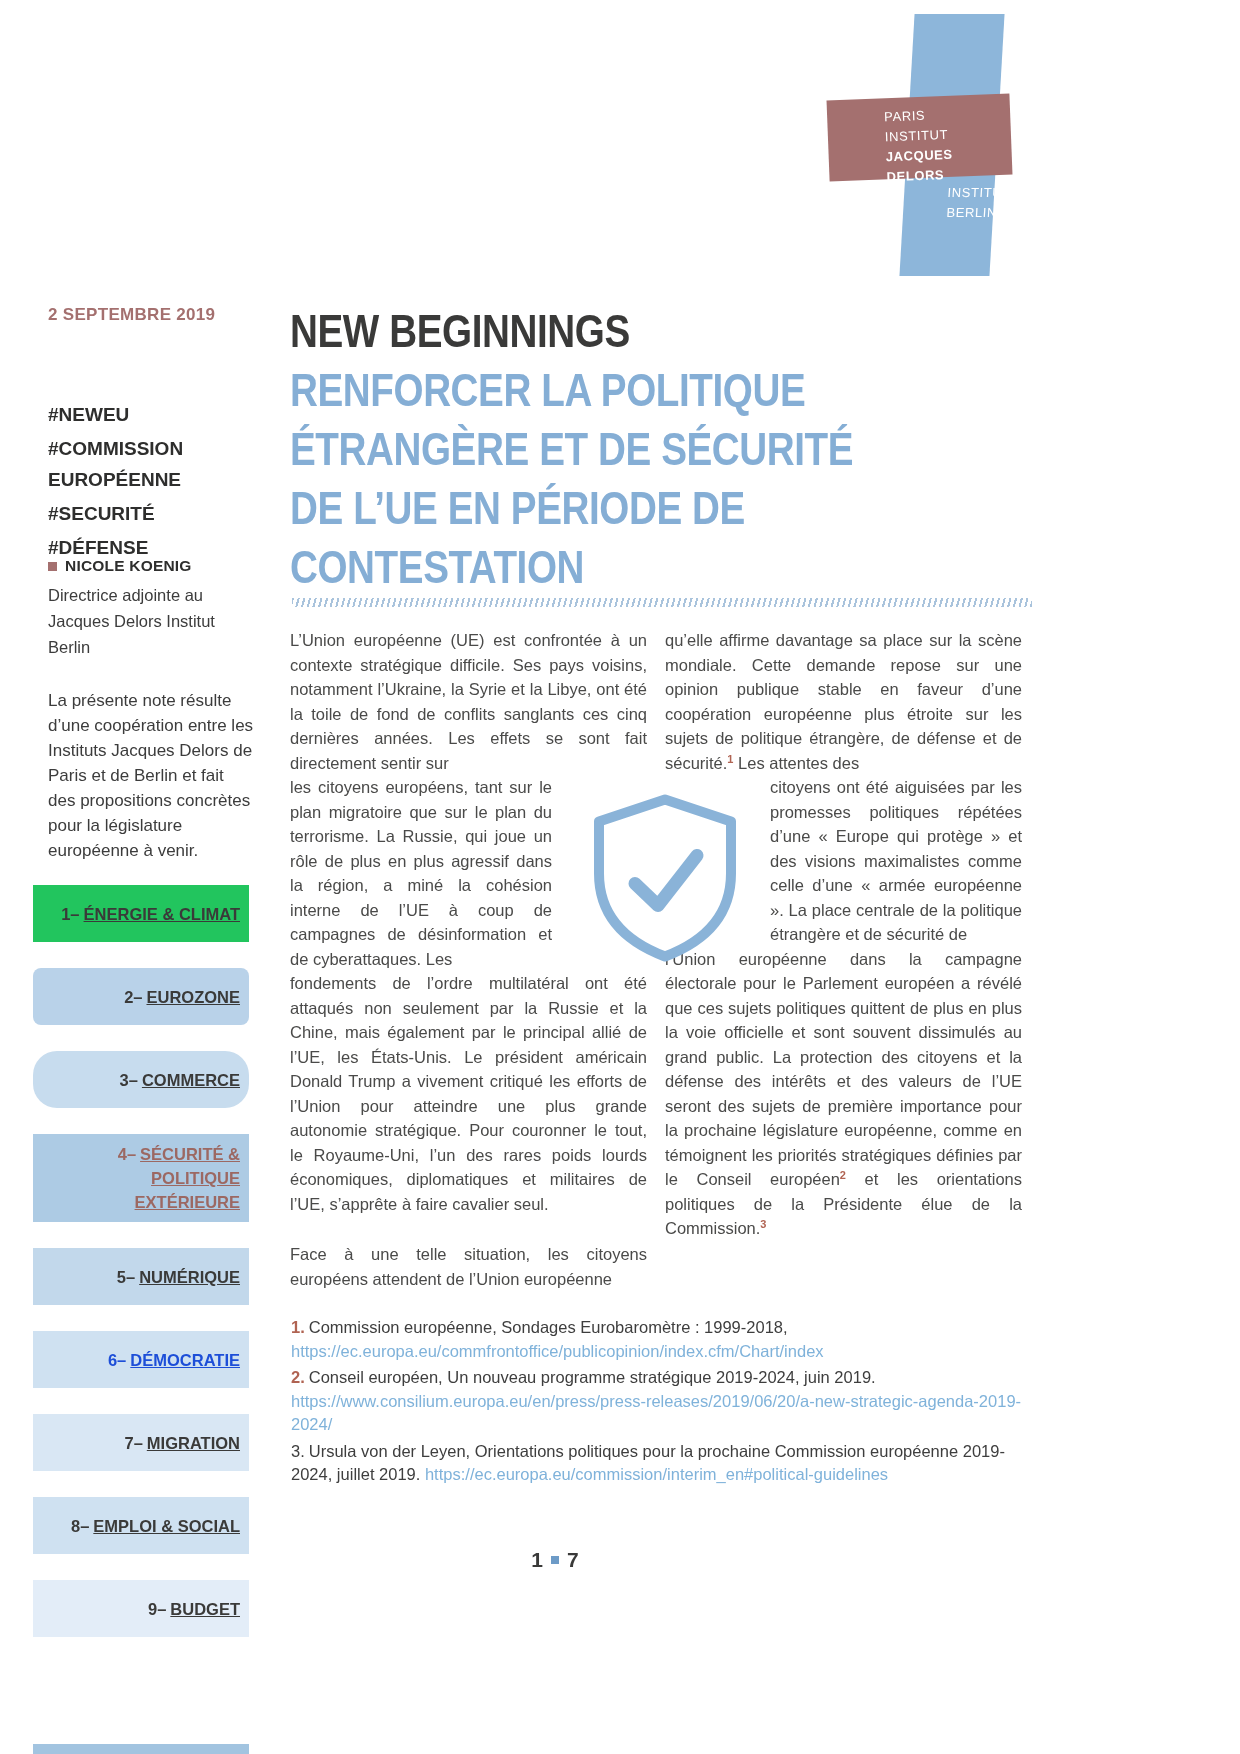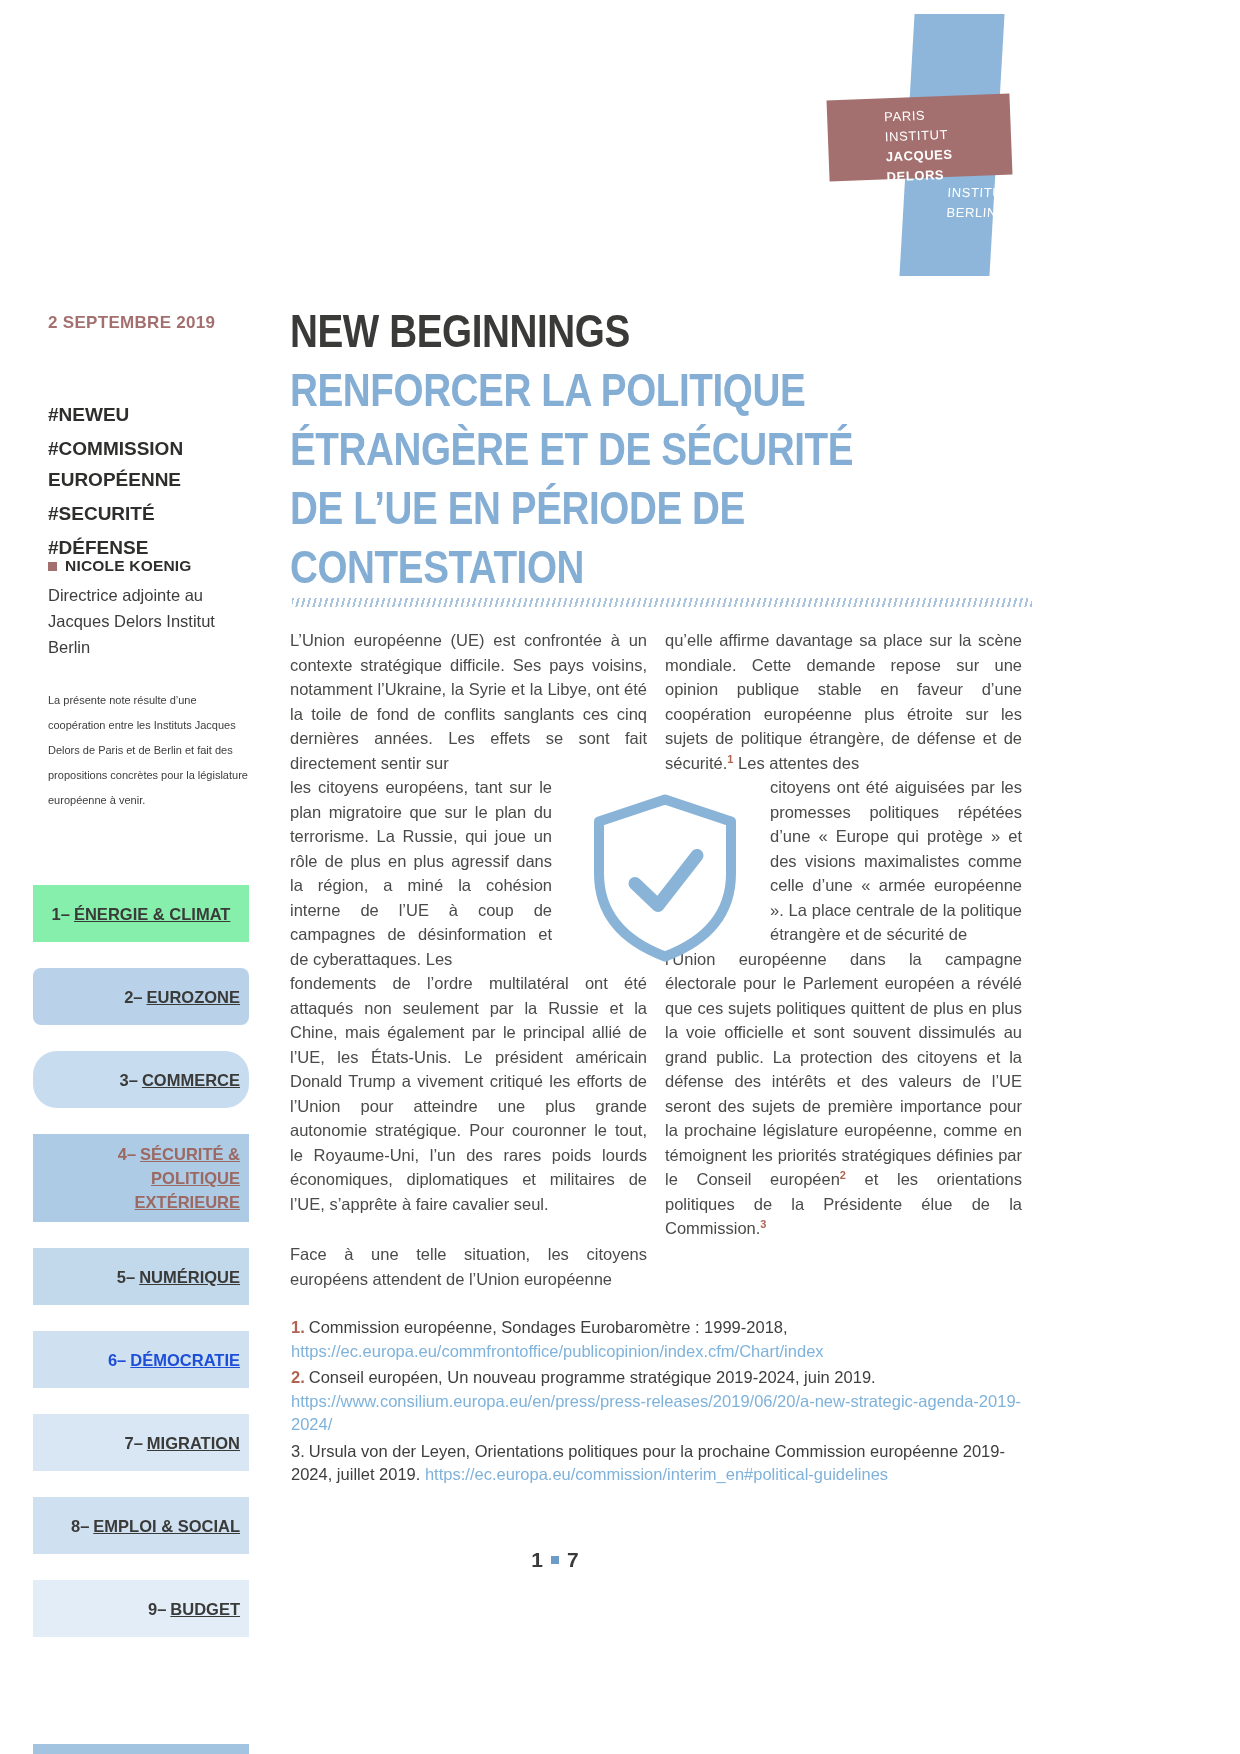--- a/index.html
+++ b/index.html
@@ -6,28 +6,28 @@
   body { background:#888; font-family:"Liberation Sans", sans-serif; }
   .page { position:relative; width:1240px; height:1754px; background:#ffffff; overflow:hidden; margin:0 auto; }
 
   
   .logo-blue { position:absolute; left:907px; top:14px; width:90px; height:262px; background:#8db6da; transform:skewX(-3.3deg); }
   .logo-mauve { position:absolute; left:828px; top:97px; width:183px; height:81px; background:#a4706f; transform:rotate(-2.2deg); color:#fff; padding:9px 0 0 57px; font-size:13px; line-height:20px; letter-spacing:0.6px; }
   .logo-mauve .bold { font-weight:bold; }
   .logo-berlin { position:absolute; left:947px; top:183px; color:#fff; font-size:13px; line-height:20px; letter-spacing:0.6px; transform:skewX(-3.3deg); }
 
   
-  .date { position:absolute; left:48px; top:313px; font-size:17px; font-weight:bold; color:#a4706f; letter-spacing:0.3px; }
+  .date { position:absolute; left:48px; top:305px; font-size:17px; font-weight:bold; color:#a4706f; letter-spacing:0.3px; }
   .hashtags { position:absolute; left:48px; top:375px; width:212px; font-size:19px; font-weight:bold; color:#2e2e2d; line-height:31px;margin-top:24px; }
   .hashtags div { margin-bottom:3px; }
   .author { position:absolute; left:48px; top:557px; width:200px; }
   .author .bullet { display:inline-block; width:9px; height:9px; background:#a4706f; margin-right:8px; }
   .author .name { font-weight:bold; font-size:15.5px; color:#2e2e2d; letter-spacing:0.2px; }
   .author .role { margin-top:7px; font-size:16.5px; line-height:26px; color:#3c3c3c; }
-  .intro { position:absolute; left:48px; top:688px; width:207px; font-size:11px; line-height:25px; color:#3c3c3c; }
+  .intro { position:absolute; left:48px; top:688px; width:207px; font-size:17px; line-height:25px; color:#3c3c3c; }
 
   .menu { position:absolute; left:33px; top:885px; width:216px; }
   .menu-item { width:216px; min-height:57px; margin-bottom:26px; display:flex; align-items:center; justify-content:flex-end; padding:6px 9px; text-align:right; font-size:16.5px; font-weight:bold; color:#3a3a39; line-height:24px; cursor:pointer; }
   .menu-item.two-line { min-height:88px; }
   .menu-item .lbl { text-decoration:underline; }
   .menu-item .num { margin-right:4px; }
   .menu-next { position:absolute; left:33px; top:1744px; width:216px; height:10px; background:#a2c4e0; }
 
   
   .title { position:absolute; left:290px; top:302px; }
@@ -83,21 +83,21 @@
   <div class="author">
     <div>
       <span class="bullet"></span><span class="name">NICOLE KOENIG</span>
     </div>
     <div class="role">Directrice adjointe au Jacques Delors Institut Berlin</div>
   </div>
 
   <div class="intro">La présente note résulte d’une coopération entre les Instituts Jacques Delors de Paris et de Berlin et fait des propositions concrètes pour la législature européenne à venir.</div>
 
   <div class="menu">
-    <div class="menu-item" style="background-color: #86efac; color: rgb(58, 58, 57); justify-content: center;">
+    <div class="menu-item" style="background-color: #22c55e; color: rgb(58, 58, 57);">
       <span class="mi-text"><span class="num">1–</span><span class="lbl">ÉNERGIE &amp; CLIMAT</span></span>
     </div>
     <div class="menu-item" style="background-color: rgb(185, 210, 233); color: rgb(58, 58, 57); border-radius: 8px;">
       <span class="mi-text"><span class="num">2–</span><span class="lbl">EUROZONE</span></span>
     </div>
     <div class="menu-item" style="background-color: rgb(199, 220, 238); color: rgb(58, 58, 57); border-radius: 24px;">
       <span class="mi-text"><span class="num">3–</span><span class="lbl">COMMERCE</span></span>
     </div>
     <div class="menu-item two-line" style="background-color: rgb(173, 203, 228); color: rgb(156, 104, 98);">
       <span class="mi-text"><span class="num">4–</span><span class="lbl">SÉCURITÉ &amp; POLITIQUE EXTÉRIEURE</span></span>

